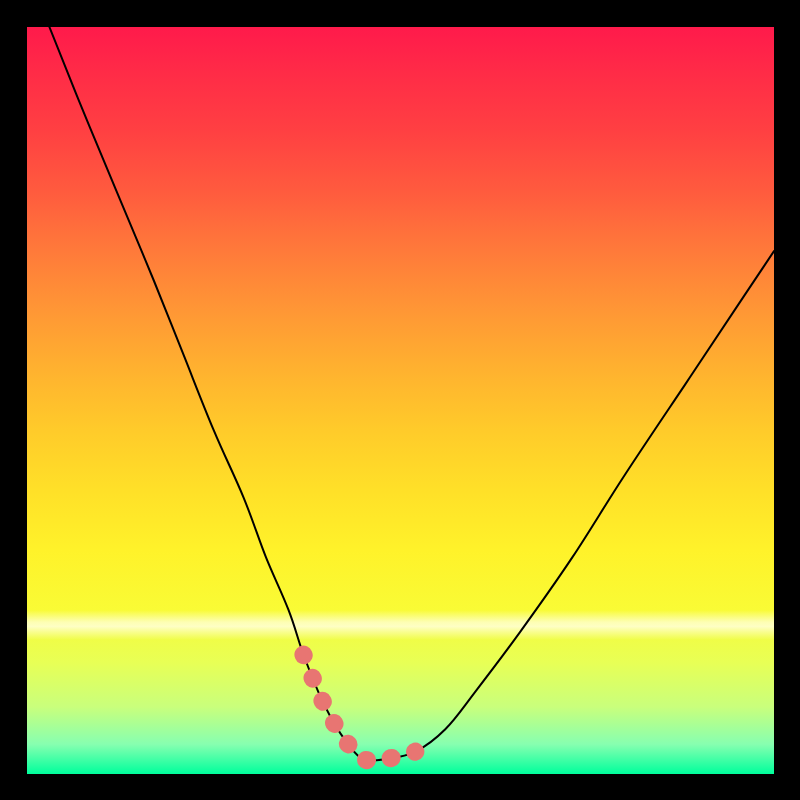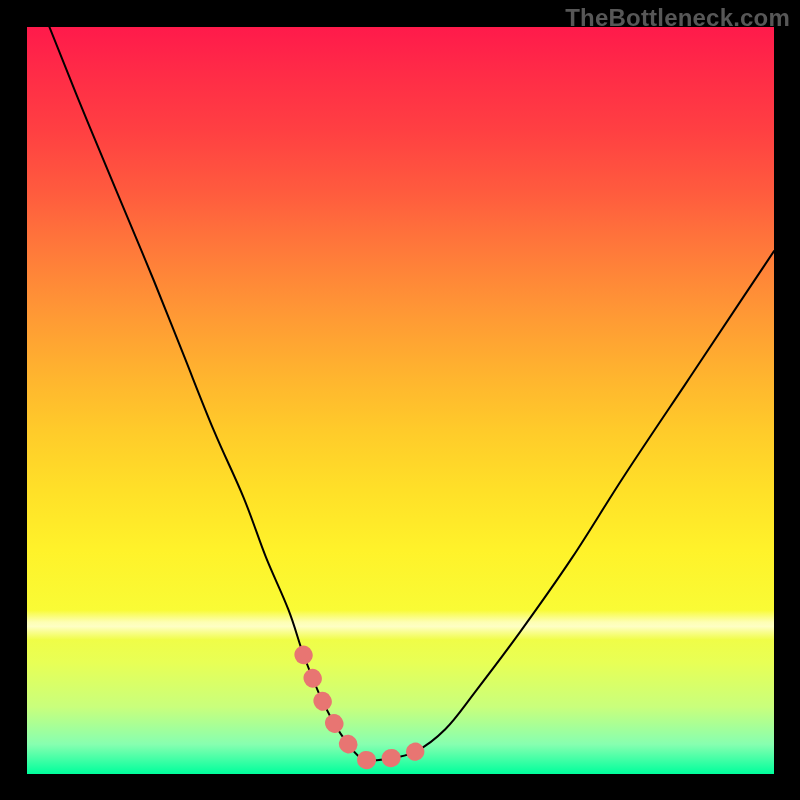--- a/index.html
+++ b/index.html
@@ -72,21 +72,20 @@
     inset: 0;
     width: 100%;
     height: 100%;
     pointer-events: none;
   }
 </style>
 </head>
 <body>
 
 <div class="frame">
-  <div class="watermark">TheBottleneck.com</div>
   <div class="plot-area">
     <div class="gradient"></div>
     <div class="bright-band"></div>
     <svg class="curve" viewBox="0 0 747 747" preserveAspectRatio="none">
       <path id="main-curve" fill="none" stroke="#000" stroke-width="2" stroke-linecap="round" stroke-linejoin="round" d="M 22.4 0.0 C 27.8 13.4, 40.2 45.1, 52.3 74.7 C 64.4 104.3, 76.2 132.1, 89.6 164.3 C 103.1 196.6, 114.9 224.4, 127.0 254.0 C 139.1 283.6, 146.1 301.8, 156.9 328.7 C 167.6 355.6, 176.0 377.8, 186.8 403.4 C 197.5 428.9, 207.2 447.8, 216.6 470.6 C 226.0 493.5, 231.0 510.2, 239.0 530.4 C 247.1 550.5, 254.7 565.2, 261.4 582.7 C 268.2 600.1, 271.0 612.7, 276.4 627.5 C 281.8 642.3, 286.0 652.7, 291.3 664.8 C 296.7 676.9, 300.9 685.3, 306.3 694.7 C 311.6 704.1, 315.8 710.4, 321.2 717.1 C 326.6 723.8, 329.4 729.4, 336.2 732.1 C 342.9 734.7, 349.1 733.4, 358.6 732.1 C 368.0 730.7, 377.7 730.0, 388.4 724.6 C 399.2 719.2, 407.6 712.9, 418.3 702.2 C 429.1 691.4, 434.8 682.3, 448.2 664.8 C 461.6 647.4, 475.5 629.3, 493.0 605.1 C 510.5 580.9, 526.5 558.6, 545.3 530.4 C 564.1 502.1, 577.4 479.1, 597.6 448.2 C 617.8 417.3, 635.8 390.8, 657.4 358.6 C 678.9 326.3, 701.0 293.1, 717.1 268.9 C 733.3 244.7, 741.6 232.2, 747.0 224.1"></path>
       <path id="marker-curve" fill="none" stroke="#e87572" stroke-width="18" stroke-linecap="round" stroke-linejoin="round" stroke-dasharray="1 24" d="M 276.4 627.5 C 279.1 634.2, 286.0 652.7, 291.3 664.8 C 296.7 676.9, 300.9 685.3, 306.3 694.7 C 311.6 704.1, 315.8 710.4, 321.2 717.1 C 326.6 723.8, 329.4 729.4, 336.2 732.1 C 342.9 734.7, 349.1 733.4, 358.6 732.1 C 368.0 730.7, 383.1 725.9, 388.4 724.6"></path>
     </svg>
   </div>
 </div>
 

